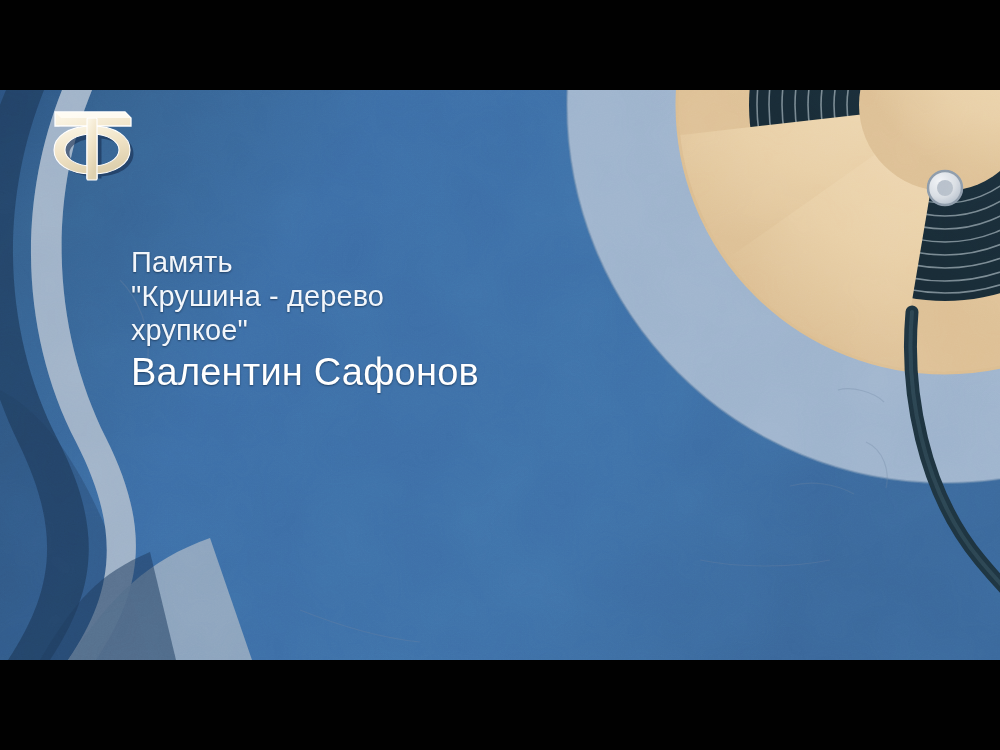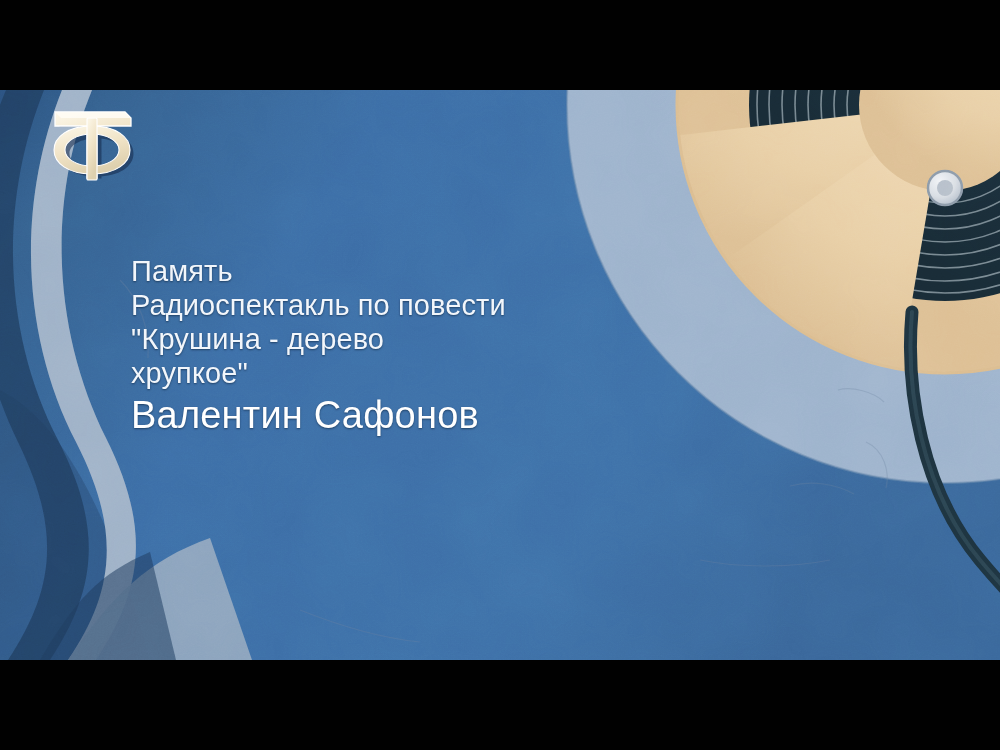--- a/index.html
+++ b/index.html
@@ -37,21 +37,21 @@
     height: 570px;
     overflow: hidden;
     background: #3c6da6;
   }
   #artwork svg { display: block; }
 
   
   #caption {
     position: absolute;
     left: 131px;
-    top: 254px;
+    top: 245px;
     width: 560px;
     z-index: 40;
     text-shadow: 0 1px 2px rgba(8, 26, 48, 0.55);
   }
   .line {
     color: #f2f6fb;
     font-size: 29px;
     line-height: 34px;
     letter-spacing: 0.1px;
     white-space: nowrap;
@@ -247,21 +247,20 @@
 
         <rect x="40" y="14" width="10" height="62" rx="1" fill="url(#logoFill)" stroke="#ffffff" stroke-width="1.1"></rect>
 
         <path d="M8,8 L78,8 L84,14 L14,14 Z" fill="#fffdf6" opacity="0.85"></path>
       </g>
     </svg>
   </div>
 
   <div id="caption">
     <div class="line">Память</div>
-    <div class="line">Радиоспектакль по повести</div>
     <div class="line">"Крушина - дерево</div>
     <div class="line">хрупкое"</div>
     <div class="line author">Валентин Сафонов</div>
   </div>
 
   <div class="letterbox top"></div>
   <div class="letterbox bottom"></div>
 
 </div>
 

